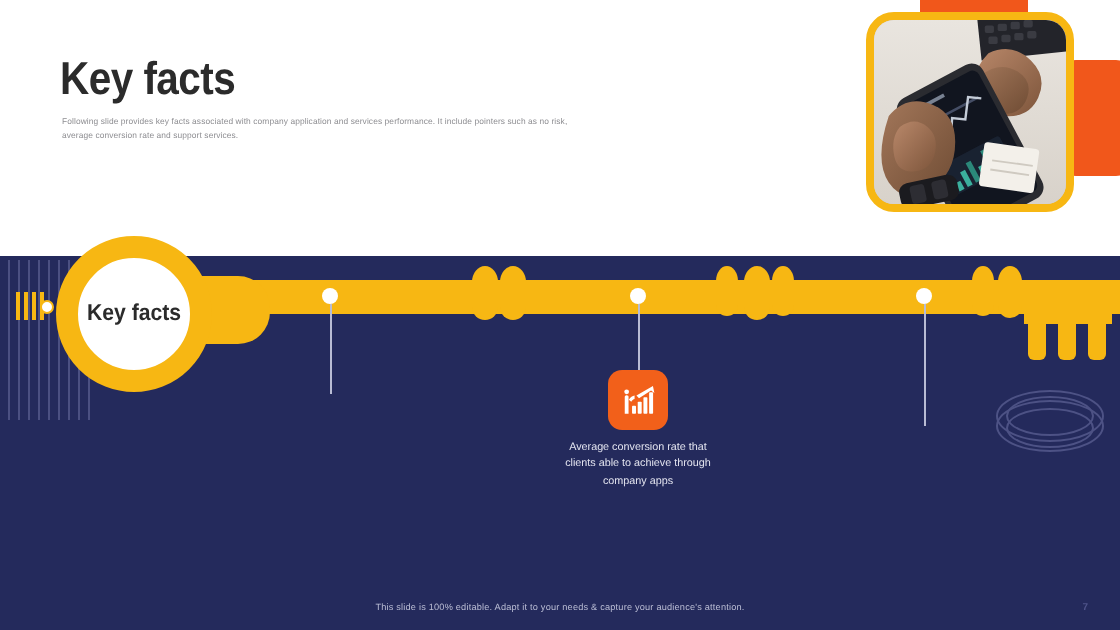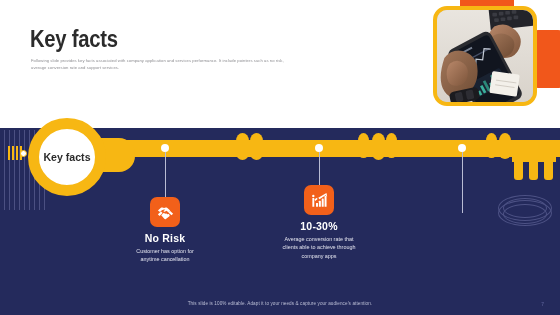--- a/index.html
+++ b/index.html
@@ -280,47 +280,34 @@
 
   <div class="node-dot" style="left:161px;top:144px;"></div>
   <div class="node-line" style="left:164.5px;top:152px;height:45px;"></div>
 
   <div class="node-dot" style="left:315px;top:144px;"></div>
   <div class="node-line" style="left:318.5px;top:152px;height:33px;"></div>
 
   <div class="node-dot" style="left:458px;top:144px;"></div>
   <div class="node-line" style="left:461.5px;top:152px;height:61px;"></div>
 
-  <div class="item" style="left:114px;top:197px;width:102px;">
-    <div class="item-icon">
-      <svg width="19" height="19" viewBox="0 0 24 24" fill="#ffffff">
-        <path d="M2.4 9.6 6.2 6.1c.5-.5 1.2-.6 1.9-.4l2.1.7 2-.7c.6-.2 1.3-.1 1.8.3l3.9 3.4-2.2 2.2-2.6-1.9-1.4.9c-.7.5-1.6.4-2.2-.2l-.2-.2 2.5-1.6-1.7-.5-2.7.9-2.3 2.3z"></path>
-        <path d="M9.2 12.8c.5-.4 1.2-.3 1.6.2l.7.8.5-.4c.5-.4 1.2-.3 1.6.2l.7.8.5-.4c.5-.4 1.2-.3 1.6.2l.7.9c.4.5.3 1.2-.2 1.6l-4.4 3.4c-.6.5-1.5.4-2-.2l-3.9-4.4z"></path>
-        <path d="M17.6 9.9 21.6 13.6l-2 2-4-3.7z"></path>
-        <path d="M6.4 10.6 2.4 14.3l2 2 4-3.7z"></path>
-      </svg>
-    </div>
-    <div class="item-title">No Risk</div>
-    <div class="item-desc" style="padding:0 18px;">Customer has option for anytime cancellation</div>
-  </div>
 
   <div class="item" style="left:266px;top:185px;width:106px;">
     <div class="item-icon">
       <svg width="19" height="19" viewBox="0 0 24 24" fill="#ffffff">
         <circle cx="4.2" cy="6.2" r="1.5"></circle>
         <path d="M3 9.5c0-.6.5-1.1 1.1-1.1h.2c.6 0 1.1.5 1.1 1.1V20H3z"></path>
         <path d="M5.6 11.2c.9-1.5 2.3-2.4 3.6-2.6v2.2c-.8.2-1.6.8-2.1 1.7z"></path>
         <rect x="7.6" y="15" width="2.5" height="5" rx=".5"></rect>
         <rect x="11.2" y="12.4" width="2.5" height="7.6" rx=".5"></rect>
         <rect x="14.8" y="9.6" width="2.5" height="10.4" rx=".5"></rect>
         <rect x="18.4" y="6.4" width="2.5" height="13.6" rx=".5"></rect>
         <path d="M10.4 8.6 20.8 2.6l.9 4.3-2.1-1.6-7.6 5z"></path>
       </svg>
     </div>
-    <div class="item-title">10-30%</div>
     <div class="item-desc" style="padding:0 12px;">Average conversion rate that clients able to achieve through company apps</div>
   </div>
 
 
   <div id="footer-note">This slide is 100% editable. Adapt it to your needs &amp; capture your audience's attention.</div>
   <div id="page-number">7</div>
 
 </div>
 
 </body></html>

